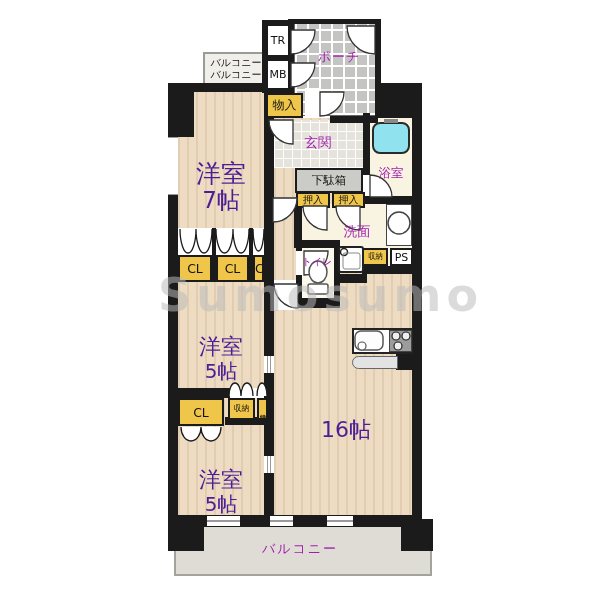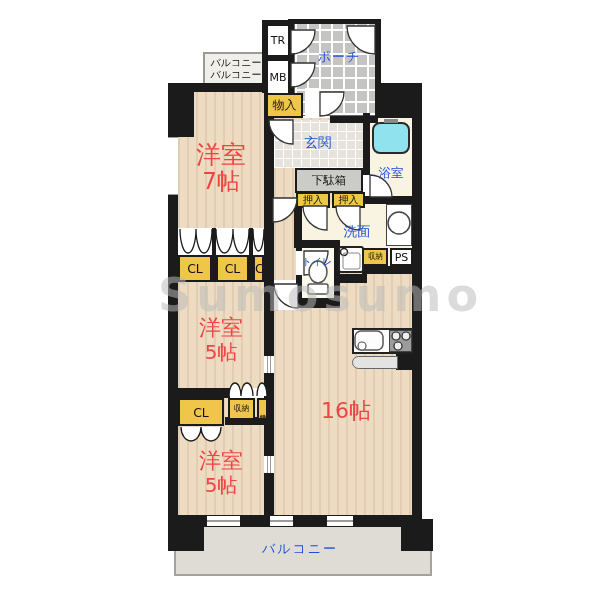--- a/index.html
+++ b/index.html
@@ -16,22 +16,22 @@
         border:1px solid #666;}
   .tile-genkan{position:absolute;background-color:#e5e3db;
         background-image:repeating-linear-gradient(0deg,rgba(255,255,255,.95) 0 1px,rgba(0,0,0,0) 1px 9px),
                          repeating-linear-gradient(90deg,rgba(255,255,255,.95) 0 1px,rgba(0,0,0,0) 1px 9px);}
   .ybox{position:absolute;background:#f0c64a;border:2px solid #1b1b1b;display:flex;
         align-items:center;justify-content:center;overflow:hidden;box-sizing:border-box;}
   .wbox{position:absolute;background:#ffffff;border:2px solid #1b1b1b;display:flex;
         align-items:center;justify-content:center;overflow:hidden;box-sizing:border-box;}
   .gbox{position:absolute;background:#cbcbc7;border:2px solid #1b1b1b;display:flex;
         align-items:center;justify-content:center;overflow:hidden;box-sizing:border-box;}
-  .lbl{position:absolute;transform:translate(-50%,-50%);white-space:nowrap;color:#1d4ed8;}
-  .rlabel{position:absolute;transform:translate(-50%,-50%);text-align:center;color:#ef4444;line-height:1.12;}
+  .lbl{position:absolute;transform:translate(-50%,-50%);white-space:nowrap;color:#a21caf;}
+  .rlabel{position:absolute;transform:translate(-50%,-50%);text-align:center;color:#4c1d95;line-height:1.12;margin-top:19px;}
   .gap-h{position:absolute;background:linear-gradient(#fff 42%,#9a9a9a 42% 58%,#fff 58%);}
   .gap-v{position:absolute;background:linear-gradient(90deg,#fff 30%,#9a9a9a 30% 44%,#fff 44% 56%,#9a9a9a 56% 70%,#fff 70%);}
   .window{position:absolute;background:#fff;border-top:1px solid #9a9a9a;border-bottom:1px solid #9a9a9a;box-sizing:border-box;}
   .svgov{position:absolute;left:0;top:0;pointer-events:none;}
   .balc{position:absolute;background:#dedcd5;border:2px solid #a3a39d;}
   .svc{position:absolute;background:#f1efe9;border:2px solid #9a9a96;box-sizing:border-box;
        display:flex;flex-direction:column;align-items:center;justify-content:center;line-height:1.15;}
   .watermark{position:absolute;font-weight:bold;color:#bcbcbc;opacity:.52;letter-spacing:5px;font-size:46px;}
   .vtext{writing-mode:vertical-rl;text-orientation:upright;letter-spacing:0;}
 </style>
@@ -92,21 +92,21 @@
 
   <div class="gap-h" style="left:207px;top:516px;width:33px;height:10px;"></div>
   <div class="gap-h" style="left:270px;top:516px;width:23px;height:10px;"></div>
   <div class="gap-h" style="left:327px;top:516px;width:26px;height:10px;"></div>
   <div class="gap-v" style="left:264px;top:356px;width:10px;height:17px;"></div>
   <div class="gap-v" style="left:264px;top:456px;width:10px;height:17px;"></div>
 
   <div class="wbox" style="left:268px;top:26px;width:20px;height:29px;border:none;">
     <span style="font-size:11px;">TR</span>
   </div>
-  <div class="wbox" style="left:268px;top:61px;width:20px;height:33px;border:none;">
+  <div class="wbox" style="left:268px;top:61px;width:20px;height:27px;border:none;">
     <span style="font-size:11px;">MB</span>
   </div>
   <div class="ybox" style="left:266px;top:93px;width:37px;height:25px;">
     <span style="font-size:12px;">物入</span>
   </div>
   <div class="gbox" style="left:295px;top:168px;width:68px;height:25px;">
     <span style="font-size:11.5px;">下駄箱</span>
   </div>
   <div class="ybox" style="left:296px;top:192px;width:34px;height:16px;">
     <span style="font-size:10px;">押入</span>

